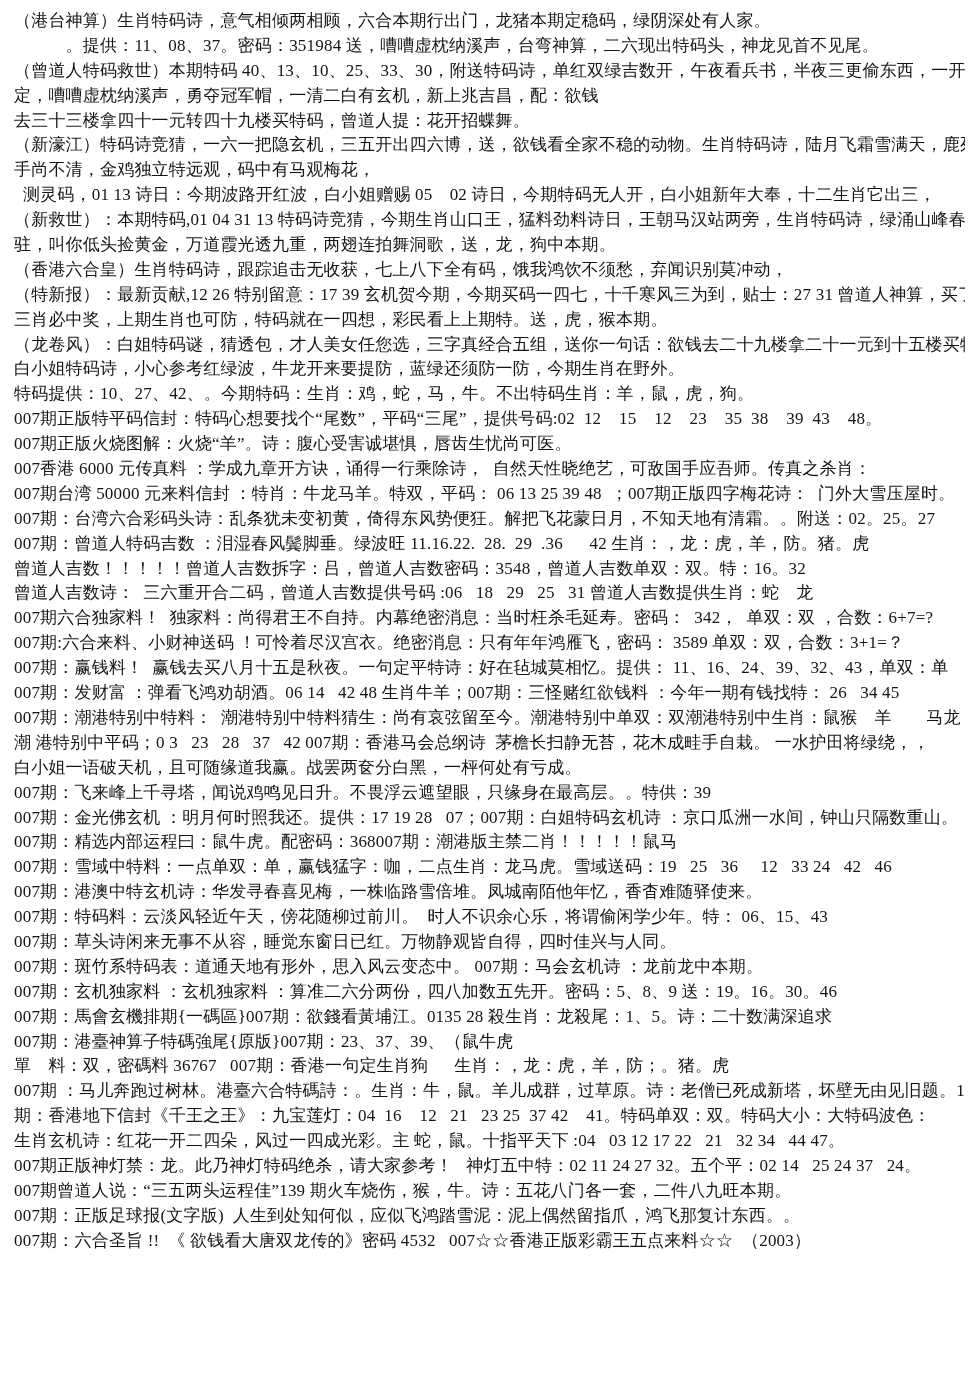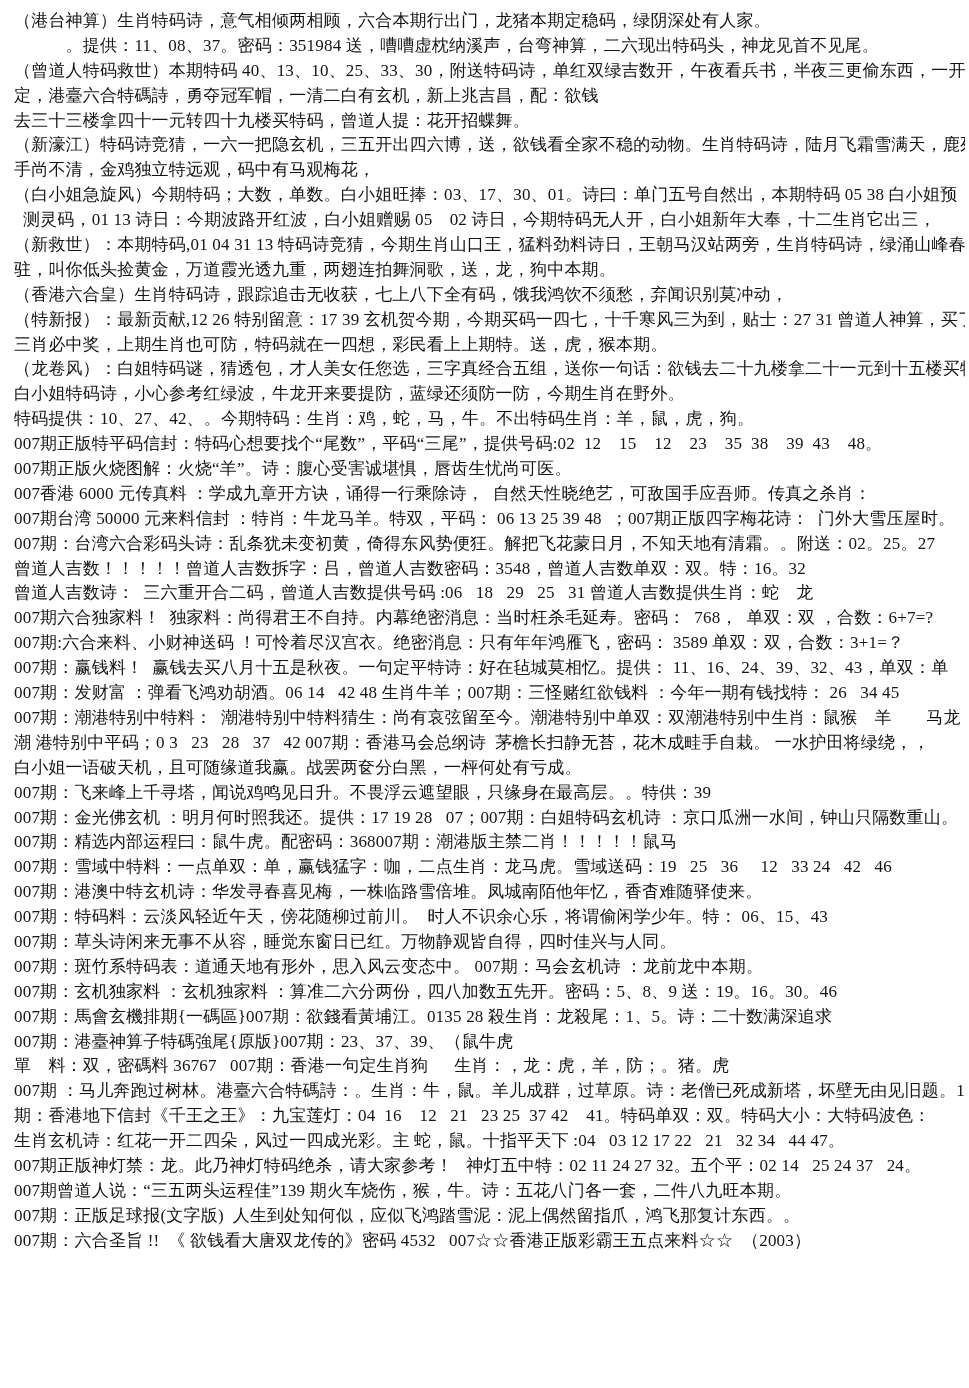--- a/index.html
+++ b/index.html
@@ -33,42 +33,42 @@
   }
 </style>
 </head>
 <body>
 
 <div class="page">
   <div class="doc">
       <div class="line">（港台神算）生肖特码诗，意气相倾两相顾，六合本期行出门，龙猪本期定稳码，绿阴深处有人家。</div>
       <div class="line">　　　。提供：11、08、37。密码：351984 送，嘈嘈虚枕纳溪声，台弯神算，二六现出特码头，神龙见首不见尾。</div>
       <div class="line">（曾道人特码救世）本期特码 40、13、10、25、33、30，附送特码诗，单红双绿吉数开，午夜看兵书，半夜三更偷东西，一开一五</div>
-      <div class="line">定，港臺六合特碼詩，勇夺冠军帽，一清二白有玄机，新上兆吉昌，配：欲钱</div>
+      <div class="line">定，嘈嘈虚枕纳溪声，勇夺冠军帽，一清二白有玄机，新上兆吉昌，配：欲钱</div>
       <div class="line">去三十三楼拿四十一元转四十九楼买特码，曾道人提：花开招蝶舞。</div>
       <div class="line">（新濠江）特码诗竞猜，一六一把隐玄机，三五开出四六博，送，欲钱看全家不稳的动物。生肖特码诗，陆月飞霜雪满天，鹿死谁</div>
       <div class="line">手尚不清，金鸡独立特远观，码中有马观梅花，</div>
-      <div class="line">（白小姐急旋风）今期特码；大数，单数。白小姐旺捧：03、17、30、01。诗曰：单门五号自然出，本期特码 05 38 白小姐预</div>
       <div class="line">  测灵码，01 13 诗日：今期波路开红波，白小姐赠赐 05　02 诗日，今期特码无人开，白小姐新年大奉，十二生肖它出三，</div>
       <div class="line">（新救世）：本期特码,01 04 31 13 特码诗竞猜，今期生肖山口王，猛料劲料诗日，王朝马汉站两旁，生肖特码诗，绿涌山峰春永</div>
       <div class="line">驻，叫你低头捡黄金，万道霞光透九重，两翅连拍舞洞歌，送，龙，狗中本期。</div>
       <div class="line">（香港六合皇）生肖特码诗，跟踪追击无收获，七上八下全有码，饿我鸿饮不须愁，弃闻识别莫冲动，</div>
       <div class="line">（特新报）：最新贡献,12 26 特别留意：17 39 玄机贺今期，今期买码一四七，十千寒风三为到，贴士：27 31 曾道人神算，买了</div>
       <div class="line">三肖必中奖，上期生肖也可防，特码就在一四想，彩民看上上期特。送，虎，猴本期。</div>
       <div class="line">（龙卷风）：白姐特码谜，猜透包，才人美女任您选，三字真经合五组，送你一句话：欲钱去二十九楼拿二十一元到十五楼买特码。</div>
       <div class="line">白小姐特码诗，小心参考红绿波，牛龙开来要提防，蓝绿还须防一防，今期生肖在野外。</div>
       <div class="line">特码提供：10、27、42、。今期特码：生肖：鸡，蛇，马，牛。不出特码生肖：羊，鼠，虎，狗。</div>
       <div class="line">007期正版特平码信封：特码心想要找个“尾数”，平码“三尾”，提供号码:02  12    15    12    23    35  38    39  43    48。</div>
       <div class="line">007期正版火烧图解：火烧“羊”。诗：腹心受害诚堪惧，唇齿生忧尚可医。</div>
       <div class="line">007香港 6000 元传真料 ：学成九章开方诀，诵得一行乘除诗，  自然天性晓绝艺，可敌国手应吾师。传真之杀肖：</div>
       <div class="line">007期台湾 50000 元来料信封 ：特肖：牛龙马羊。特双，平码： 06 13 25 39 48  ；007期正版四字梅花诗：  门外大雪压屋时。</div>
       <div class="line">007期：台湾六合彩码头诗：乱条犹未变初黄，倚得东风势便狂。解把飞花蒙日月，不知天地有清霜。。附送：02。25。27</div>
+      <div class="line">007期：曾道人特码吉数 ：泪湿春风鬓脚垂。绿波旺 11.16.22.  28.  29  .36      42 生肖：，龙：虎，羊，防。猪。虎</div>
       <div class="line">曾道人吉数！！！！！曾道人吉数拆字：吕，曾道人吉数密码：3548，曾道人吉数单双：双。特：16。32</div>
       <div class="line">曾道人吉数诗：  三六重开合二码，曾道人吉数提供号码 :06   18   29   25   31 曾道人吉数提供生肖：蛇　龙</div>
-      <div class="line">007期六合独家料！  独家料：尚得君王不自持。内幕绝密消息：当时枉杀毛延寿。密码：  768，  单双：双 ，合数：6+7=?</div>
+      <div class="line">007期六合独家料！  独家料：尚得君王不自持。内幕绝密消息：当时枉杀毛延寿。密码：  342，  单双：双 ，合数：6+7=?</div>
       <div class="line">007期:六合来料、小财神送码 ！可怜着尽汉宫衣。绝密消息：只有年年鸿雁飞，密码： 3589 单双：双，合数：3+1=？</div>
       <div class="line">007期：赢钱料！  赢钱去买八月十五是秋夜。一句定平特诗：好在毡城莫相忆。提供： 11、16、24、39、32、43，单双：单</div>
       <div class="line">007期：发财富 ：弹看飞鸿劝胡酒。06 14   42 48 生肖牛羊；007期：三怪赌红欲钱料 ：今年一期有钱找特： 26   34 45</div>
       <div class="line">007期：潮港特别中特料：  潮港特别中特料猜生：尚有哀弦留至今。潮港特别中单双：双潮港特别中生肖：鼠猴　羊　　马龙</div>
       <div class="line">潮 港特别中平码；0 3   23   28   37   42 007期：香港马会总纲诗  茅檐长扫静无苔，花木成畦手自栽。 一水护田将绿绕，，</div>
       <div class="line">白小姐一语破天机，且可随缘道我赢。战罢两奁分白黑，一枰何处有亏成。</div>
       <div class="line">007期：飞来峰上千寻塔，闻说鸡鸣见日升。不畏浮云遮望眼，只缘身在最高层。。特供：39</div>
       <div class="line">007期：金光佛玄机 ：明月何时照我还。提供：17 19 28   07；007期：白姐特码玄机诗 ：京口瓜洲一水间，钟山只隔数重山。</div>
       <div class="line">007期：精选内部运程曰：鼠牛虎。配密码：368007期：潮港版主禁二肖！！！！！鼠马</div>
       <div class="line">007期：雪域中特料：一点单双：单，赢钱猛字：咖，二点生肖：龙马虎。雪域送码：19   25   36     12   33 24   42   46</div>

